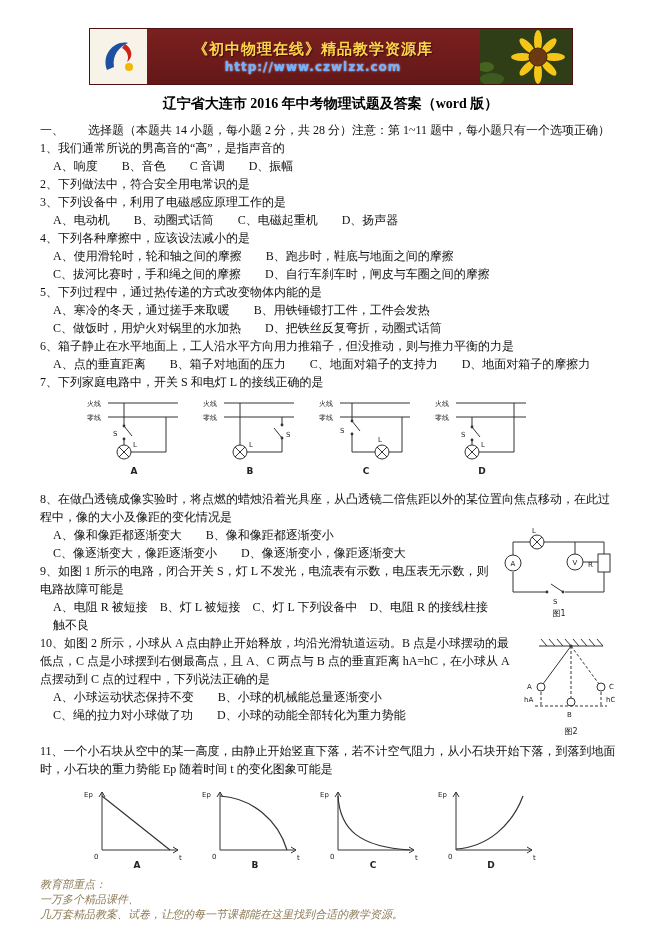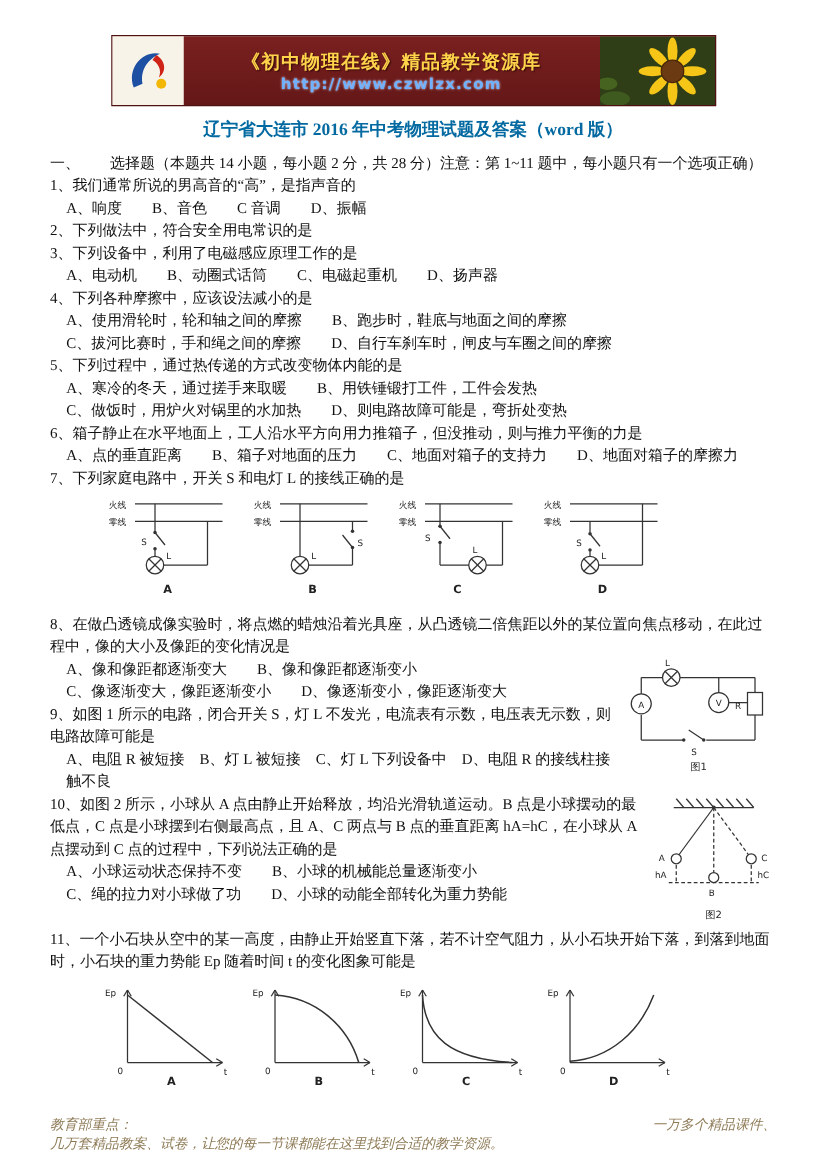--- a/index.html
+++ b/index.html
@@ -19,21 +19,21 @@
   .banner-title {
     color:#ffd44a; font-weight:bold; font-size:15px; letter-spacing:1px;
     text-shadow:1px 1px 1px #3a0c0c; font-family:"DejaVu Sans",sans-serif;
   }
   .banner-url {
     color:#6fb1ff; font-size:12px; font-weight:bold; letter-spacing:1px;
     text-shadow:0 0 2px #dce9ff; font-family:"DejaVu Sans",sans-serif;
   }
   .banner-flower { width:92px; overflow:hidden; }
   
-  .doc-title { text-align:center; color:#0369a1; font-size:14px; font-weight:bold; margin-bottom:8px; }
+  .doc-title { text-align:center; color:#000000; font-size:14px; font-weight:bold; margin-bottom:8px; }
   
   .content { padding:0 40px; font-size:12px; line-height:18px; }
   .section-heading { padding-left:36px; text-indent:-36px; }
   .opts { padding-left:13px; }
   .q7-row { display:flex; gap:20px; margin:3px 0 14px 46px; }
   .q11-row { display:flex; gap:14px; margin:2px 0 0 42px;text-decoration:underline; }
   .fig-right { float:right; margin:0 0 2px 8px; }
   .q-clear { clear:both; }
   
   svg { display:block; }
@@ -42,21 +42,21 @@
   svg .ball { fill:#fff; }
   svg text { font-size:7px; fill:#222; stroke:none; font-family:"DejaVu Sans",sans-serif; }
   svg text.letter { font-size:9px; font-weight:bold; }
   svg text.cap { font-size:8px; }
   svg .dash { stroke-dasharray:3,2; }
   
   .footer {
     margin-top:auto; padding:0 40px 14px; font-style:italic; color:#8d7a55;
     font-size:11px; line-height:15px; font-family:"DejaVu Sans",sans-serif;
   }
-  .footer-row1 { display:flex; justify-content:space-between; }
+  .footer-row1 { display:flex; justify-content:space-between;flex-direction:column; }
 </style>
 </head>
 <body>
 
 <div class="page">
 
   <div class="banner">
     <div class="banner-logo">
       <svg width="46" height="46" viewBox="0 0 46 46">
         <g>
@@ -114,21 +114,21 @@
 
     <section>
       <p>4、下列各种摩擦中，应该设法减小的是</p>
       <p class="opts">A、使用滑轮时，轮和轴之间的摩擦　　B、跑步时，鞋底与地面之间的摩擦</p>
       <p class="opts">C、拔河比赛时，手和绳之间的摩擦　　D、自行车刹车时，闸皮与车圈之间的摩擦</p>
     </section>
 
     <section>
       <p>5、下列过程中，通过热传递的方式改变物体内能的是</p>
       <p class="opts">A、寒冷的冬天，通过搓手来取暖　　B、用铁锤锻打工件，工件会发热</p>
-      <p class="opts">C、做饭时，用炉火对锅里的水加热　　D、则电路故障可能是，弯折处变热</p>
+      <p class="opts">C、做饭时，用炉火对锅里的水加热　　D、把铁丝反复弯折，动圈式话筒</p>
     </section>
 
     <section>
       <p>6、箱子静止在水平地面上，工人沿水平方向用力推箱子，但没推动，则与推力平衡的力是</p>
       <p class="opts">A、点的垂直距离　　B、箱子对地面的压力　　C、地面对箱子的支持力　　D、地面对箱子的摩擦力</p>
     </section>
 
     <section>
       <p>7、下列家庭电路中，开关 S 和电灯 L 的接线正确的是</p>
       <div class="q7-row">

